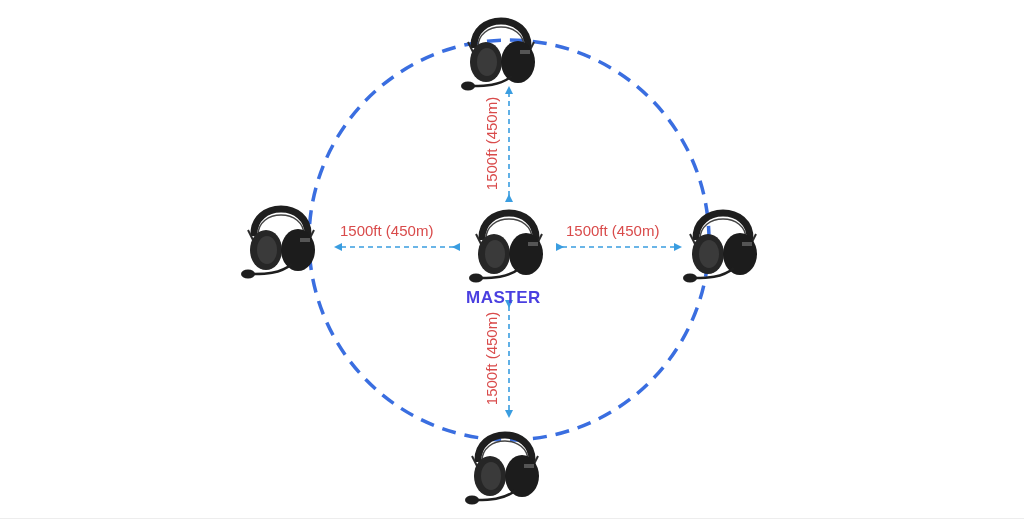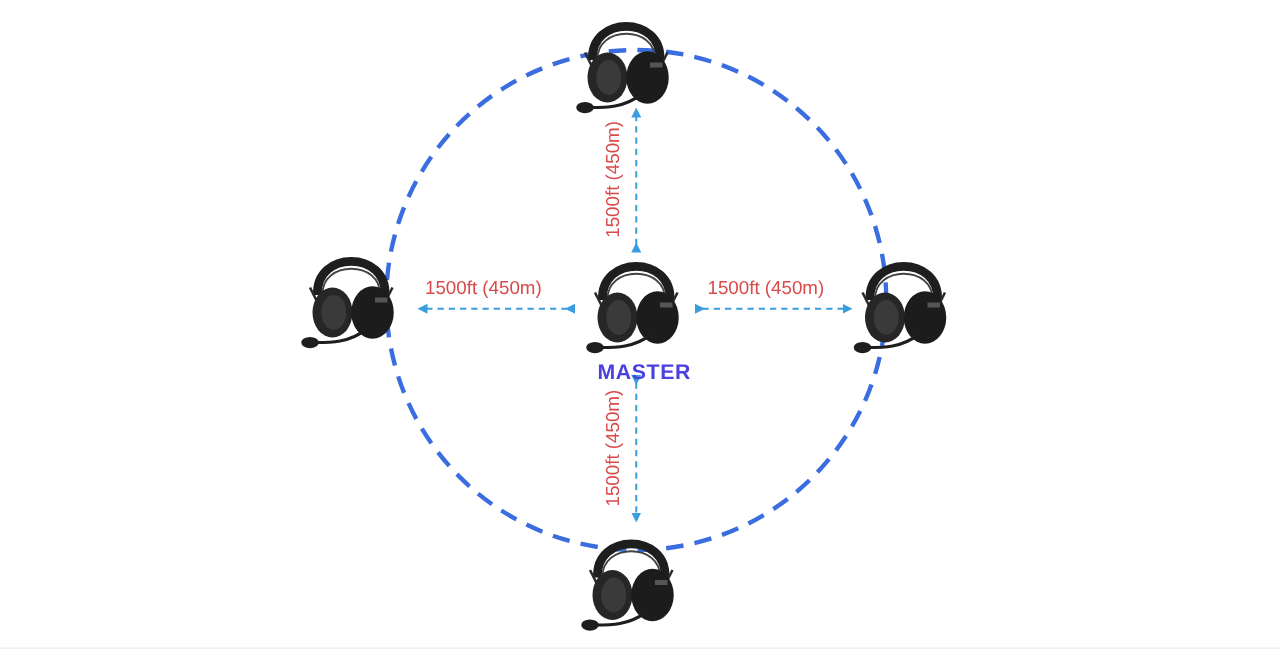--- a/index.html
+++ b/index.html
@@ -48,14 +48,14 @@
   <use href="#headset" x="240" y="190"></use>
   <use href="#headset" x="468" y="194"></use>
   <use href="#headset" x="682" y="194"></use>
   <use href="#headset" x="464" y="416"></use>
 </svg>
 
 <div class="lbl" style="left:340px;top:222px;">1500ft (450m)</div>
 <div class="lbl" style="left:566px;top:222px;">1500ft (450m)</div>
 <div class="vlbl" style="left:441px;top:135px;width:100px;text-align:center;">1500ft (450m)</div>
 <div class="vlbl" style="left:441px;top:350px;width:100px;text-align:center;">1500ft (450m)</div>
-<div class="master" style="left:478px;top:288px;">MASTER</div>
+<div class="master" style="left:466px;top:288px;">MASTER</div>
 <div class="bottom-line"></div>
 
 </body></html>

